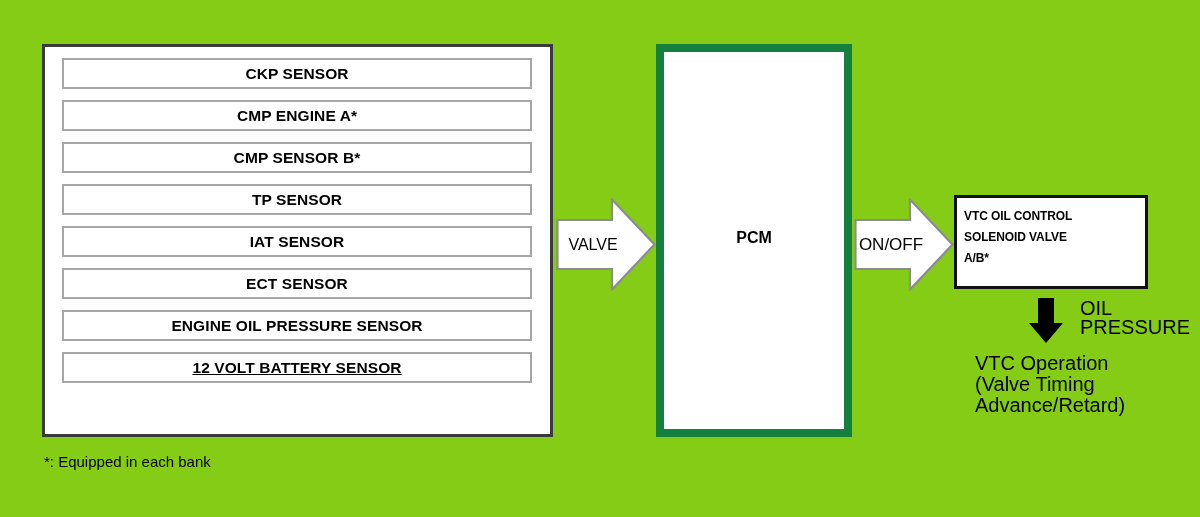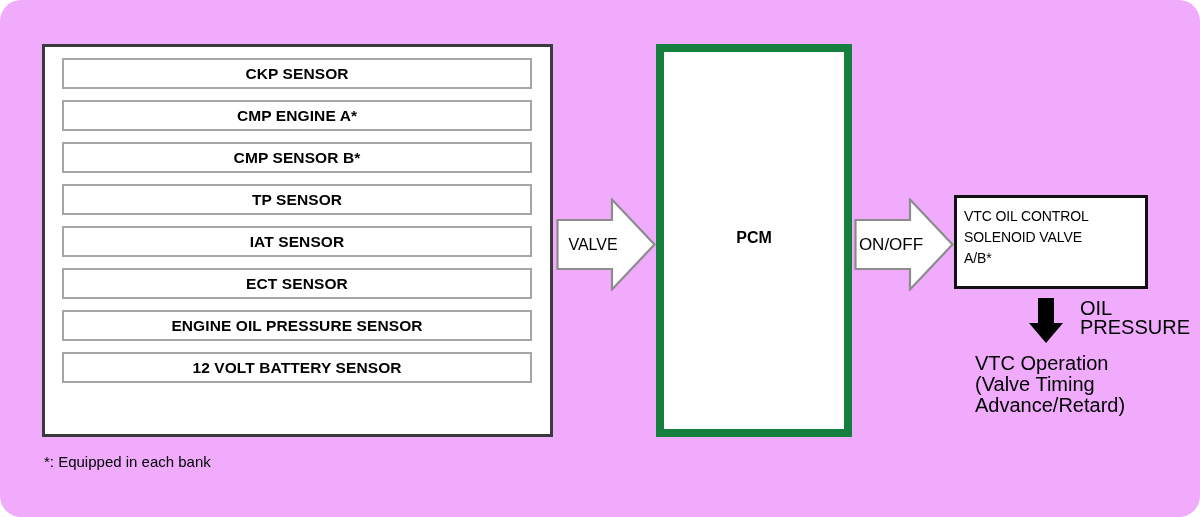--- a/index.html
+++ b/index.html
@@ -8,23 +8,22 @@
     background: #ffffff;
   }
   body {
     font-family: "Liberation Sans", sans-serif;
     color: #000000;
   }
   #canvas {
     position: relative;
     width: 1200px;
     height: 517px;
-    background: #f0abfc;
+    background: #84cc16;
     overflow: hidden;
-    border-radius: 21px;
   }
 
   
   #sensor-container {
     position: absolute;
     left: 42px;
     top: 44px;
     width: 511px;
     height: 393px;
     border: 3px solid #3a3a3a;
@@ -41,21 +40,21 @@
     width: 470px;
     height: 31px;
     border: 2px solid #a6a6a6;
     box-sizing: border-box;
     background: #ffffff;
     margin-bottom: 11px;
     display: flex;
     align-items: center;
     justify-content: center;
   }
-  .sensor-box:last-child { margin-bottom: 6px; }
+  .sensor-box:last-child { margin-bottom: 6px; text-decoration: underline; }
   .sensor-label {
     font-size: 15.5px;
     font-weight: bold;
     letter-spacing: 0.1px;
     white-space: nowrap;
     line-height: 1;
   }
 
   
   #footnote {
@@ -129,22 +128,22 @@
     width: 194px;
     height: 94px;
     border: 3px solid #111111;
     box-sizing: border-box;
     background: #ffffff;
   }
   #vtc-valve-text {
     position: absolute;
     left: 7px;
     top: 8px;
-    font-size: 14px;
-    font-weight: normal;
+    font-size: 12px;
+    font-weight: bold;
     line-height: 21px;
     white-space: pre;
     letter-spacing: -0.1px;
   }
 
   
   #oil-pressure-arrow {
     position: absolute;
     left: 1028px;
     top: 298px;

